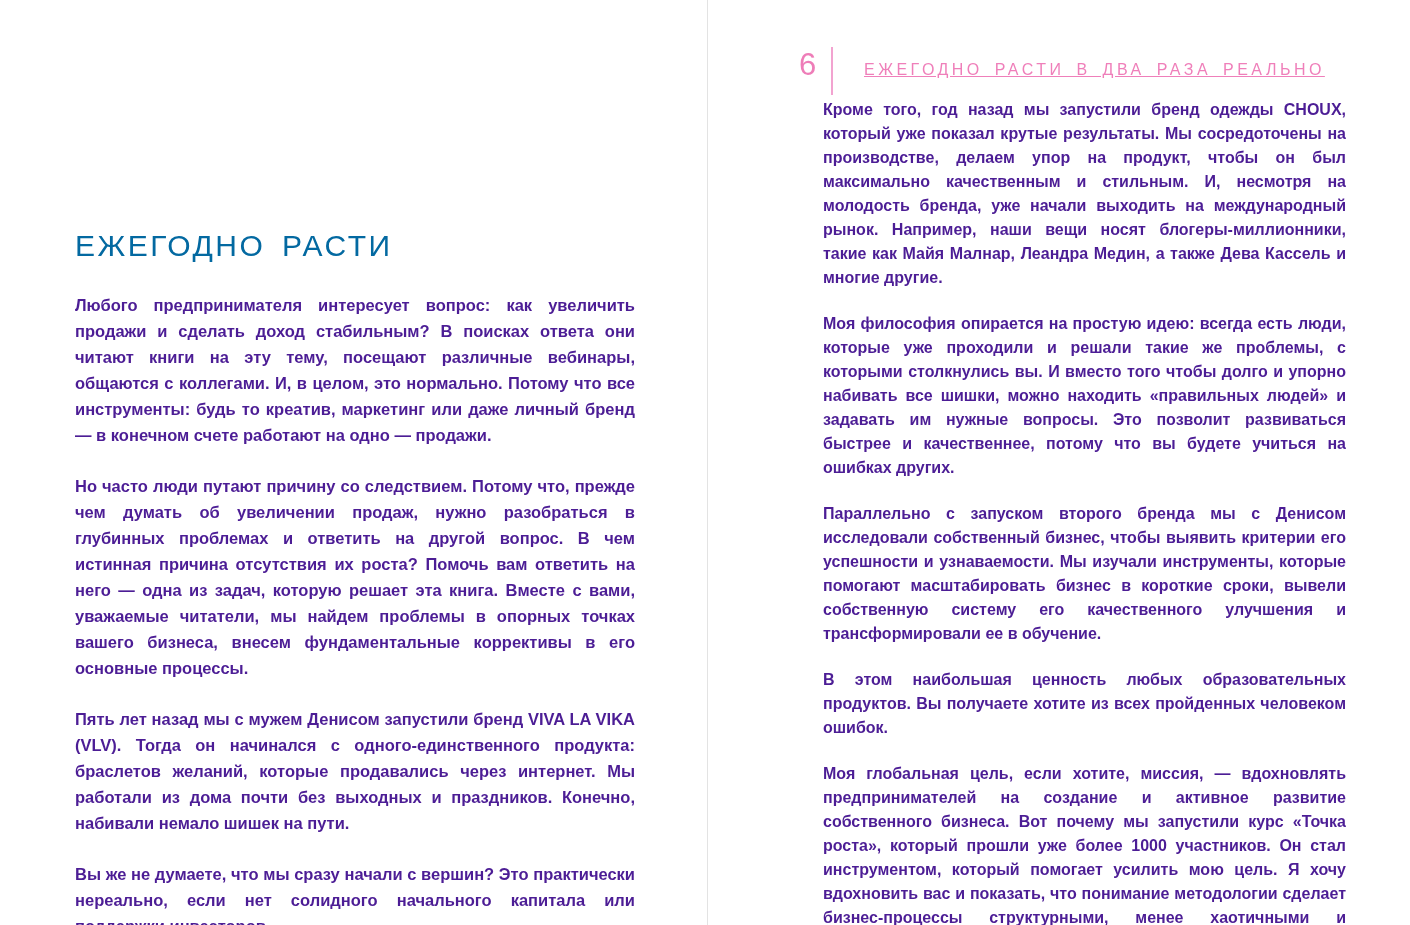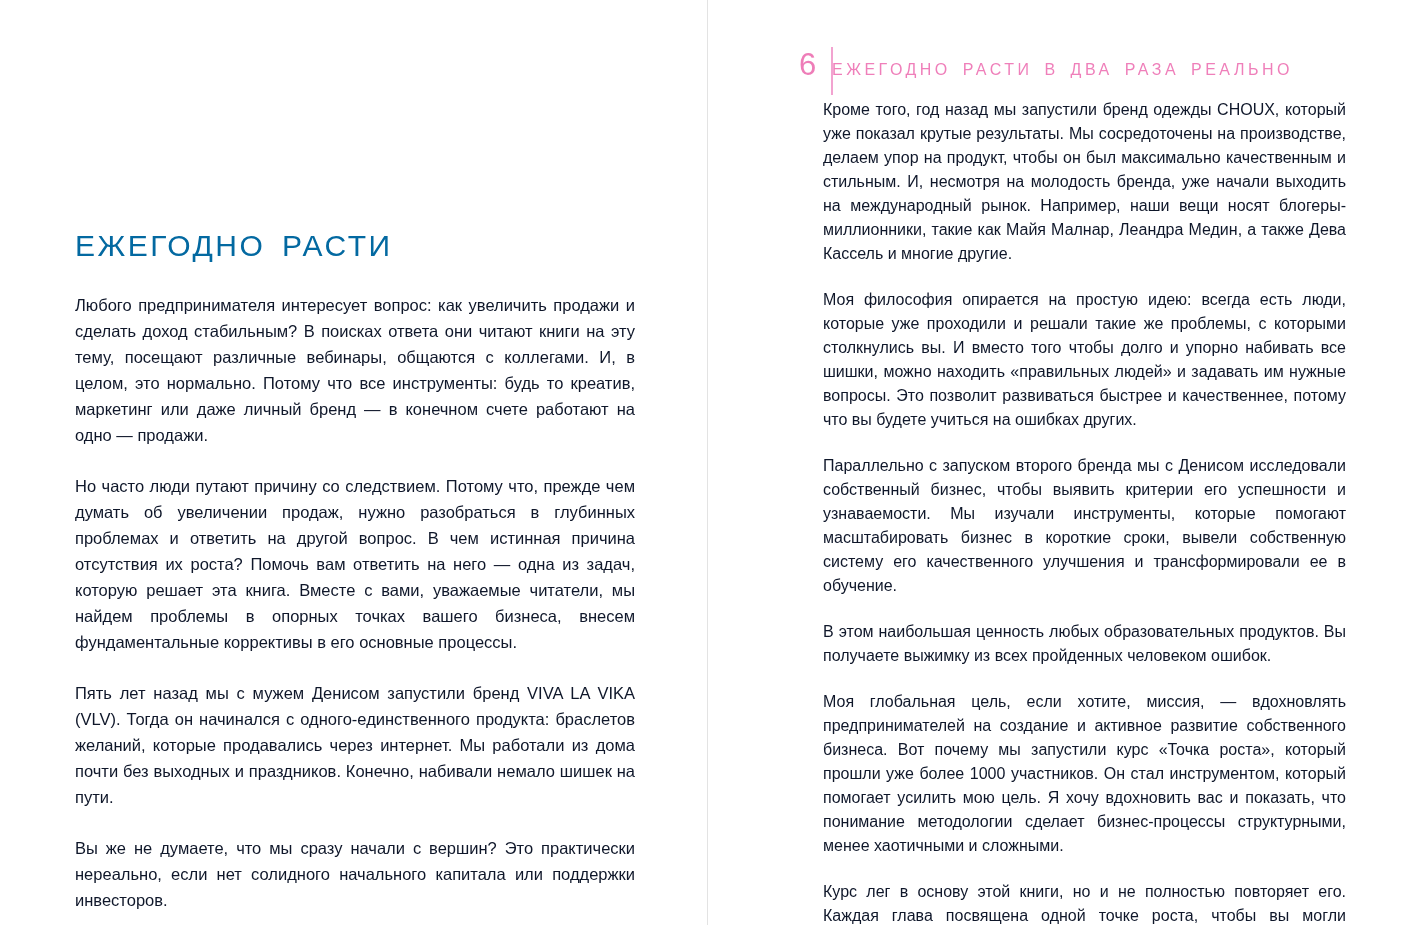--- a/index.html
+++ b/index.html
@@ -35,22 +35,22 @@
     line-height: 40px;
     font-weight: 300;
     letter-spacing: 2.5px;
     word-spacing: 6px;
     text-transform: uppercase;
     margin: 0 0 26px 0;
   }
   .body-text p {
     font-size: 16.5px;
     line-height: 26px;
-    font-weight: 400;
-    color: #0f172a;
+    font-weight: 700;
+    color: #4c1d95;
     text-align: justify;
     margin: 0 0 25px 0;
   }
   
   .page-number {
     position: absolute;
     left: 799px;
     top: 48px;
     font-size: 31px;
     line-height: 34px;
@@ -60,28 +60,29 @@
   .header-rule {
     position: absolute;
     left: 831px;
     top: 47px;
     width: 2px;
     height: 48px;
     background: #f2a3d0;
   }
   .running-title {
     position: absolute;
-    left: 832px;
+    left: 864px;
     top: 61px;
     font-size: 16px;
     letter-spacing: 3.5px;
     word-spacing: 4px;
     font-weight: 400;
     color: #ef7fba;
     text-transform: uppercase;
+    text-decoration: underline;
   }
   
   .right-page {
     position: absolute;
     left: 823px;
     top: 98px;
     width: 523px;
   }
   .right-page .body-text p {
     font-size: 16px;
@@ -111,20 +112,20 @@
 
   <div class="page-number">6</div>
   <div class="header-rule"></div>
   <div class="running-title">ЕЖЕГОДНО РАСТИ В ДВА РАЗА РЕАЛЬНО</div>
 
   <section class="right-page">
     <div class="body-text">
       <p>Кроме того, год назад мы запустили бренд одежды CHOUX, который уже показал крутые результаты. Мы сосредоточены на производстве, делаем упор на продукт, чтобы он был максимально качественным и стильным. И, несмотря на молодость бренда, уже начали выходить на международный рынок. Например, наши вещи носят блогеры-миллионники, такие как Майя Малнар, Леандра Медин, а также Дева Кассель и многие другие.</p>
       <p>Моя философия опирается на простую идею: всегда есть люди, которые уже проходили и решали такие же проблемы, с которыми столкнулись вы. И вместо того чтобы долго и упорно набивать все шишки, можно находить «правильных людей» и задавать им нужные вопросы. Это позволит развиваться быстрее и качественнее, потому что вы будете учиться на ошибках других.</p>
       <p>Параллельно с запуском второго бренда мы с Денисом исследовали собственный бизнес, чтобы выявить критерии его успешности и узнаваемости. Мы изучали инструменты, которые помогают масштабировать бизнес в короткие сроки, вывели собственную систему его качественного улучшения и трансформировали ее в обучение.</p>
-      <p>В этом наибольшая ценность любых образовательных продуктов. Вы получаете выжимку из всех пройденных человеком ошибок.</p>
+      <p>В этом наибольшая ценность любых образовательных продуктов. Вы получаете хотите из всех пройденных человеком ошибок.</p>
       <p>Моя глобальная цель, если хотите, миссия, — вдохновлять предпринимателей на создание и активное развитие собственного бизнеса. Вот почему мы запустили курс «Точка роста», который прошли уже более 1000 участников. Он стал инструментом, который помогает усилить мою цель. Я хочу вдохновить вас и показать, что понимание методологии сделает бизнес-процессы структурными, менее хаотичными и сложными.</p>
       <p>Курс лег в основу этой книги, но и не полностью повторяет его. Каждая глава посвящена одной точке роста, чтобы вы могли отработать ее и выйти на принципиально новый уровень в доходах.</p>
 
     </div>
   </section>
 
 </div>
 
 </body></html>

